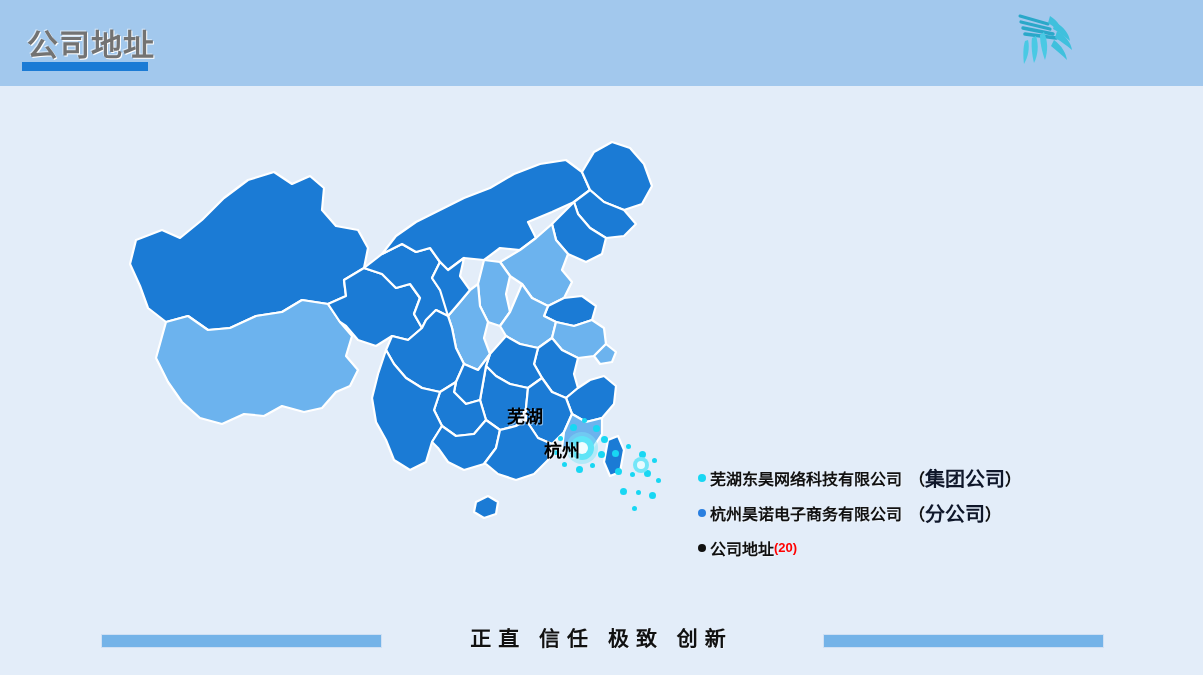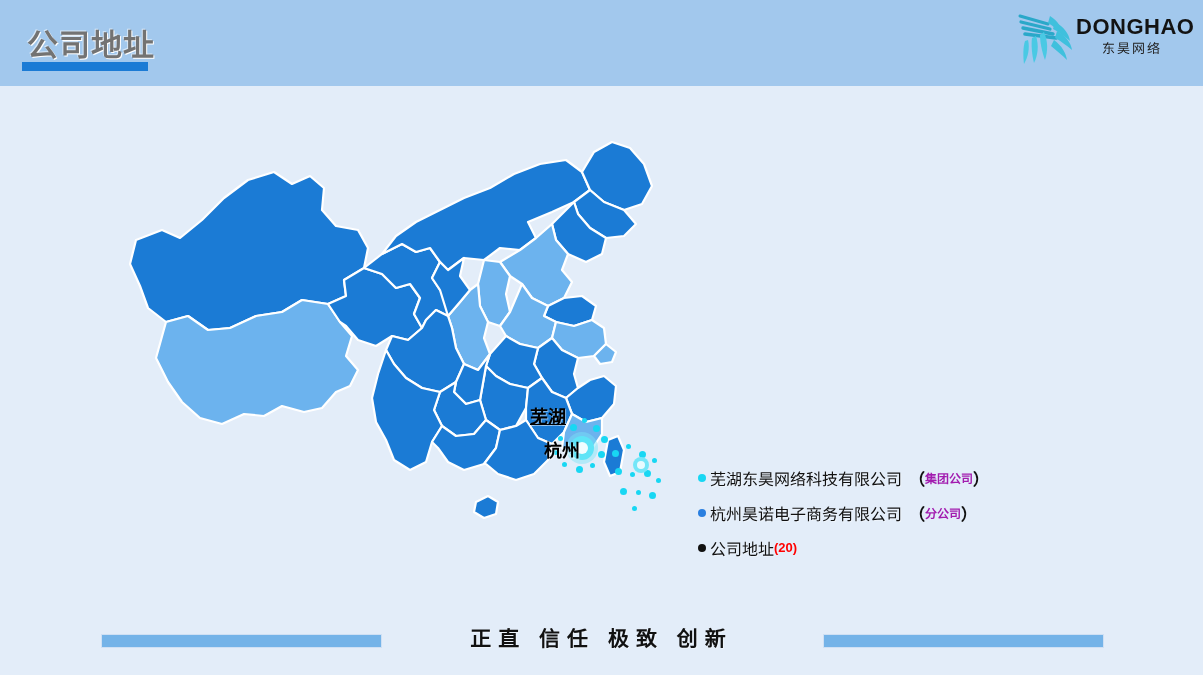--- a/index.html
+++ b/index.html
@@ -89,21 +89,21 @@
   #china-map { display: block; width: 580px; height: 490px; }
 
   .city-label {
     position: absolute;
     font-size: 18px;
     font-weight: bold;
     color: #000000;
     text-shadow: 1px 1px 0 rgba(255,255,255,0.45);
     white-space: nowrap;
   }
-  #label-wuhu { left: 434px; top: 272px; text-decoration: underline; }
+  #label-wuhu { left: 411px; top: 272px; }
   #label-hangzhou { left: 448px; top: 306px; }
 
   
   .dot {
     position: absolute;
     border-radius: 50%;
     background: #18d7f3;
   }
   .dot.small { width: 7px; height: 7px; }
   .dot.tiny  { width: 5px; height: 5px; }
@@ -152,34 +152,34 @@
     white-space: nowrap;
   }
   .legend-bullet {
     width: 8px; height: 8px;
     border-radius: 50%;
     margin-right: 4px;
     flex: 0 0 auto;
   }
   .legend-main {
     font-size: 16px;
-    font-weight: normal;
+    font-weight: bold;
     color: #111111;
     text-shadow: 1px 1px 0 rgba(255,255,255,0.4);
   }
   .legend-paren {
     font-size: 16px;
     font-weight: bold;
     color: #111111;
     margin-left: 7px;
   }
   .legend-tag {
-    font-size: 12px;
-    font-weight: bold;
-    color: #a21caf;
+    font-size: 20px;
+    font-weight: bold;
+    color: #0f172a;
   }
   .legend-tag-inline {
     font-size: 13px;
     font-weight: bold;
     color: #ff0000;
   }
 
   
   #footer-slogan {
     position: absolute;
@@ -225,24 +225,20 @@
         <path d="M43 21 C52 26 57 33 58 40 C53 36 47 31 41 28 Z"></path>
         <path d="M40 30 C48 36 52 43 53 50 C48 45 42 40 37 36 Z"></path>
       </g>
       <g fill="#49c9e4">
         <path d="M30 22 C34 31 34 41 31 50 C28 42 26 32 26 25 Z"></path>
         <path d="M22 26 C25 35 24 45 20 53 C18 45 17 35 18 28 Z"></path>
         <path d="M14 30 C16 38 14 47 10 54 C9 46 9 37 11 31 Z"></path>
       </g>
     </svg>
   </div>
-  <div id="logo-text-wrap">
-    <div id="logo-name">DONGHAO</div>
-    <div id="logo-sub">东昊网络</div>
-  </div>
 </div>
 
 <div id="map-area">
   <svg id="china-map" viewBox="0 0 580 490">
     <g stroke="#ffffff" stroke-width="2.2" stroke-linejoin="round">
 
       <path d="M34 134 L40 110 L66 100 L84 108 L106 90 L128 68 L152 50 L178 42 L196 54 L214 46 L228 58 L226 80 L240 96 L262 100 L272 118 L268 138 L248 150 L250 166 L232 174 L206 170 L186 182 L160 186 L134 198 L112 200 L92 186 L70 192 L52 178 L44 156 Z" fill="#1b7bd5"></path>
 
       <path d="M70 192 L92 186 L112 200 L134 198 L160 186 L186 182 L206 170 L232 174 L244 192 L256 206 L250 226 L262 240 L254 256 L240 262 L226 278 L208 282 L186 276 L168 286 L148 284 L126 294 L104 288 L86 272 L72 252 L60 228 Z" fill="#6cb3ee"></path>
 

